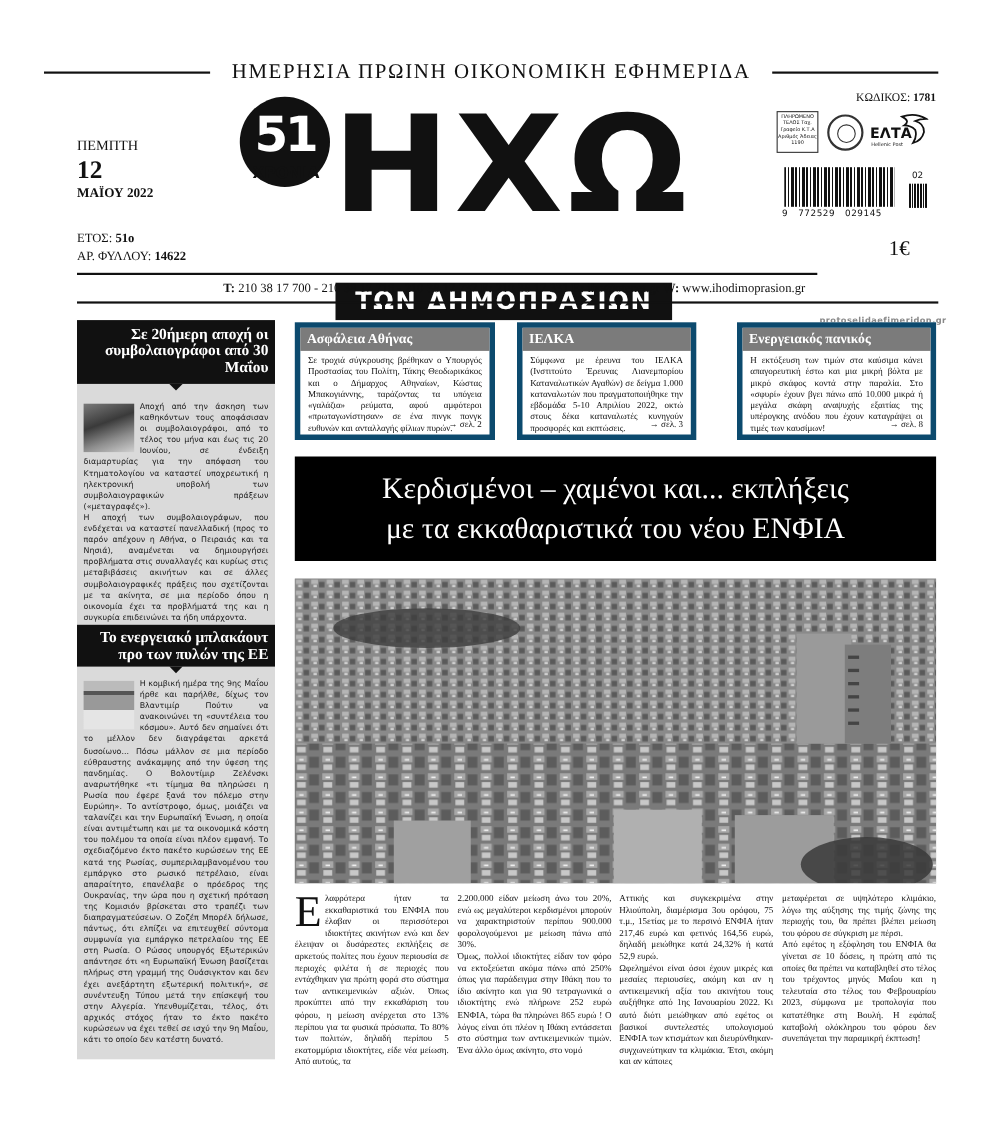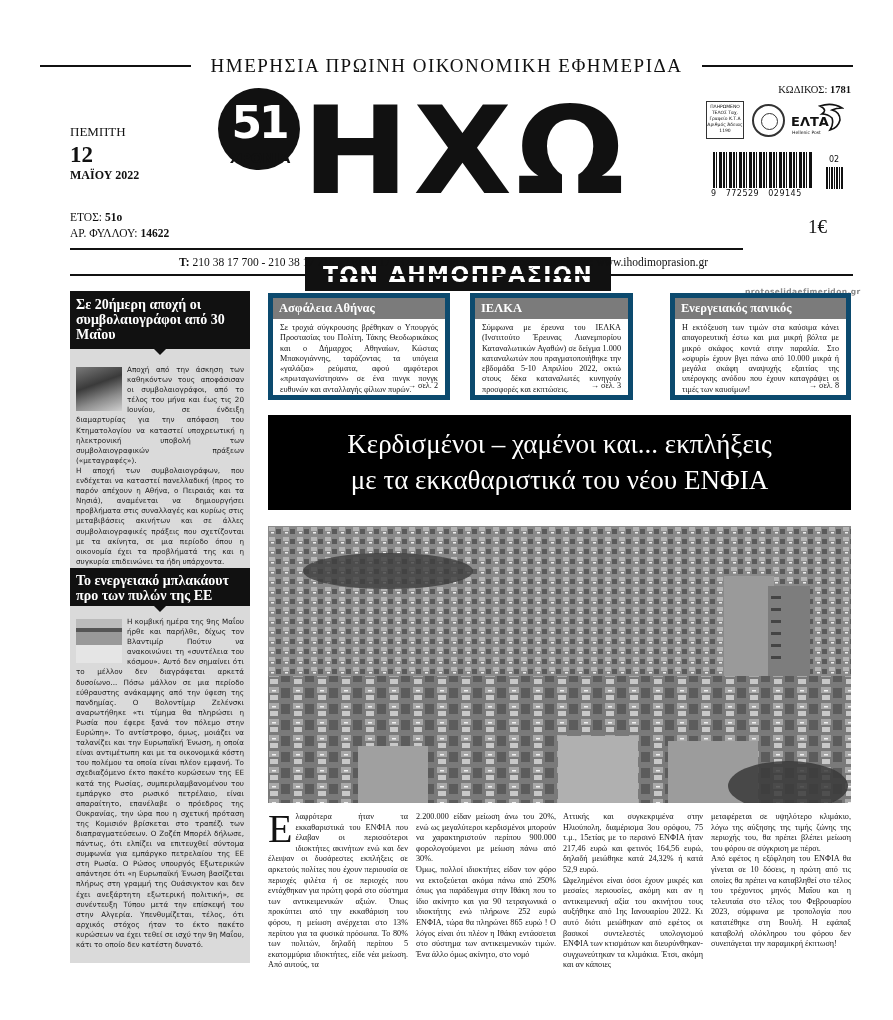--- a/index.html
+++ b/index.html
@@ -42,26 +42,26 @@
 
   .barcode { left: 713px; top: 152px; width: 100px; height: 36px; background: repeating-linear-gradient(90deg, #111 0 2px, #fff 2px 3px, #111 3px 4px, #fff 4px 6px, #111 6px 9px, #fff 9px 10px); }
   .barcode-small { left: 826px; top: 167px; width: 17px; height: 22px; background: repeating-linear-gradient(90deg, #111 0 2px, #fff 2px 3px, #111 3px 4px, #fff 4px 5px); }
   .barcode-add { left: 829px; top: 155px; font-family: "DejaVu Sans", sans-serif; font-size: 8px; }
   .barcode-digits { left: 711px; top: 189px; font-family: "DejaVu Sans", sans-serif; font-size: 8px; letter-spacing: 0.5px; word-spacing: 6px; }
 
   .price { left: 808px; top: 216px; font-size: 19px; }
   .watermark { left: 745px; top: 243px; font-family: "DejaVu Sans", sans-serif; font-weight: bold; font-size: 7.5px; color: #888; letter-spacing: 0.4px; margin-top: 44px; }
 
   .rule-thin { background: #111; height: 2px; }
-  .contact { left: 52px; top: 256px; width: 783px; text-align: center; font-size: 11.5px; white-space: nowrap; }
+  .contact { left: 76px; top: 256px; width: 783px; text-align: center; font-size: 11.5px; white-space: nowrap; }
   .contact b { font-weight: bold; }
 
   
   .sidebar { left: 70px; top: 291px; width: 180px; height: 672px; background: #dadada; }
-  .sb-head { position: absolute; left: 0; width: 180px; background: #111; color: #fff; text-align: left; font-family: "Liberation Serif", serif; font-weight: bold; font-size: 14px; line-height: 15px; padding: 6px 6px; }
+  .sb-head { position: absolute; left: 0; width: 180px; background: #111; color: #fff; text-align: right; font-family: "Liberation Serif", serif; font-weight: bold; font-size: 14px; line-height: 15px; padding: 6px 6px; }
   .sb-head::after { content: ""; position: absolute; left: 84px; bottom: -6px; border-left: 6px solid transparent; border-right: 6px solid transparent; border-top: 6px solid #111; }
   .sb-body { position: absolute; left: 6px; width: 168px; font-family: "DejaVu Sans", sans-serif; font-size: 7.2px; line-height: 10.1px; color: #1a1a1a; text-align: justify; }
   .sb-photo { float: left; width: 46px; height: 44px; margin: 2px 5px 2px 0; }
   .photo-1 { background: linear-gradient(160deg, #7a7a7a, #3a3a3a 40%, #8c8c8c 70%, #d0d0d0); }
   .photo-2 { background: linear-gradient(180deg, #bbb 0 20%, #555 20% 30%, #999 30% 60%, #e5e5e5 60%); }
 
   
   .teaser { top: 293px; height: 107px; border: 5px solid #0c4a6e; background: #fff; }
   .teaser-head { height: 21px; background: #7b7b7b; color: #fff; font-weight: bold; font-size: 12.5px; line-height: 21px; padding-left: 6px; }
   .teaser-body { padding: 4px 7px 0 7px; font-size: 8.2px; line-height: 10.3px; text-align: justify; color: #111; }

